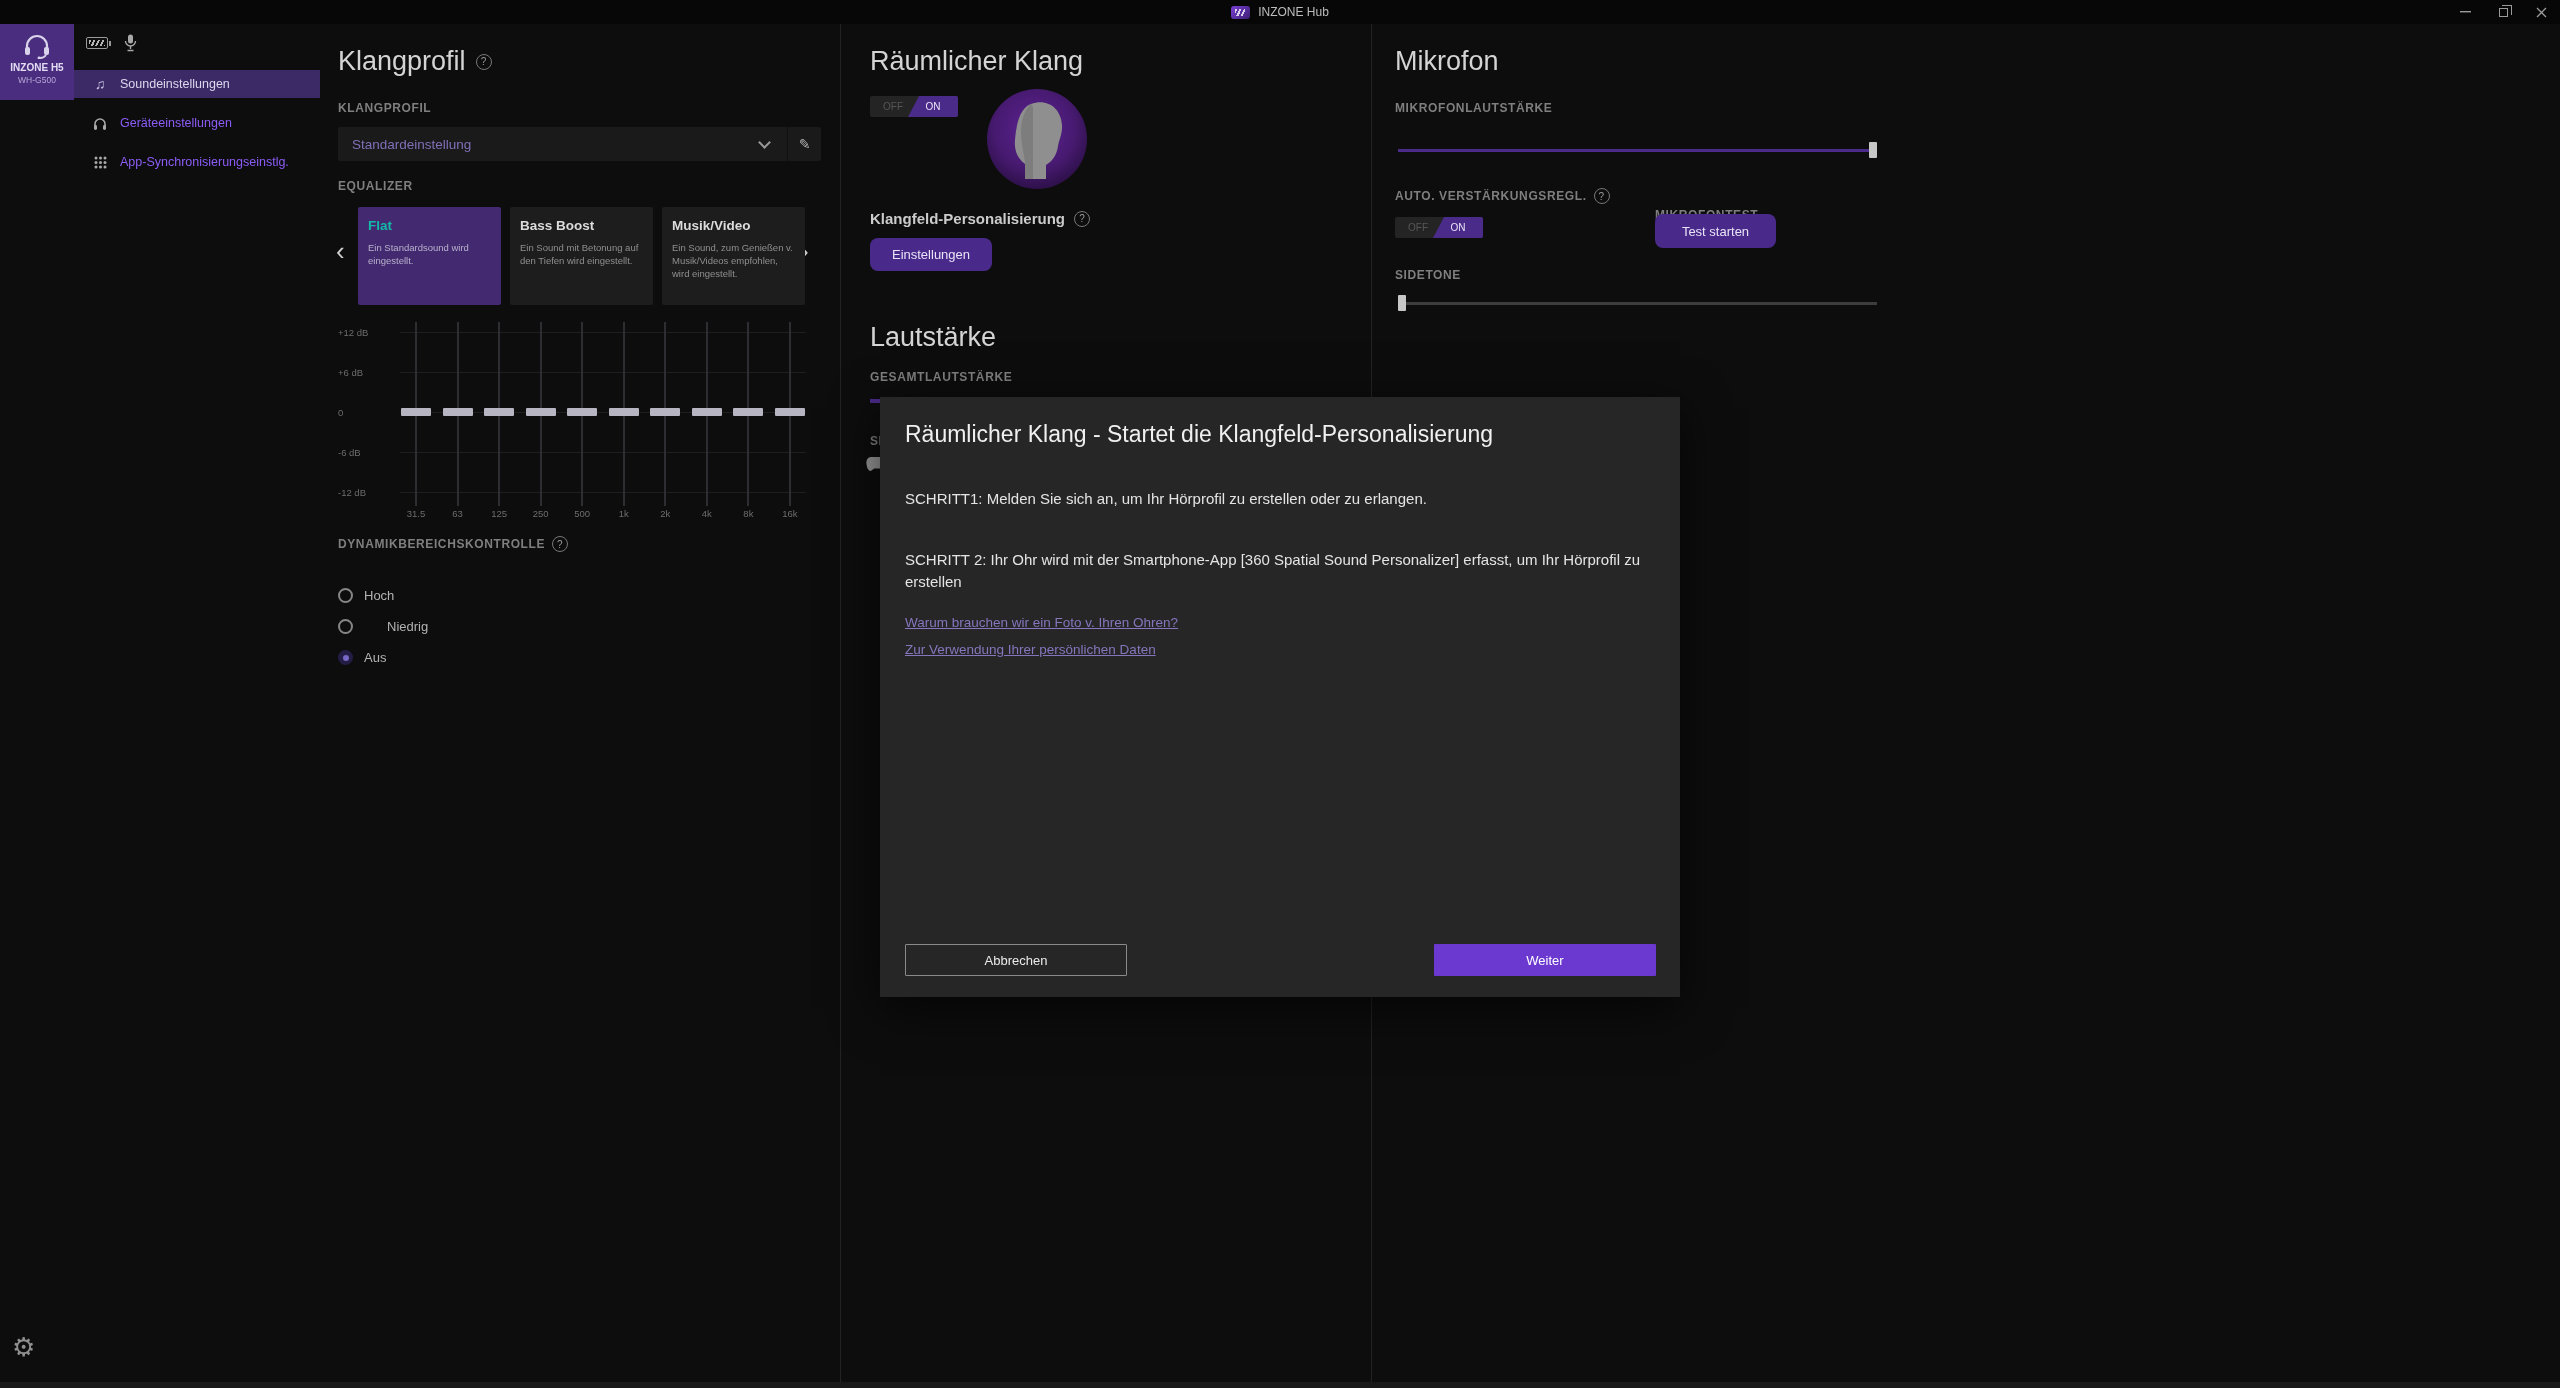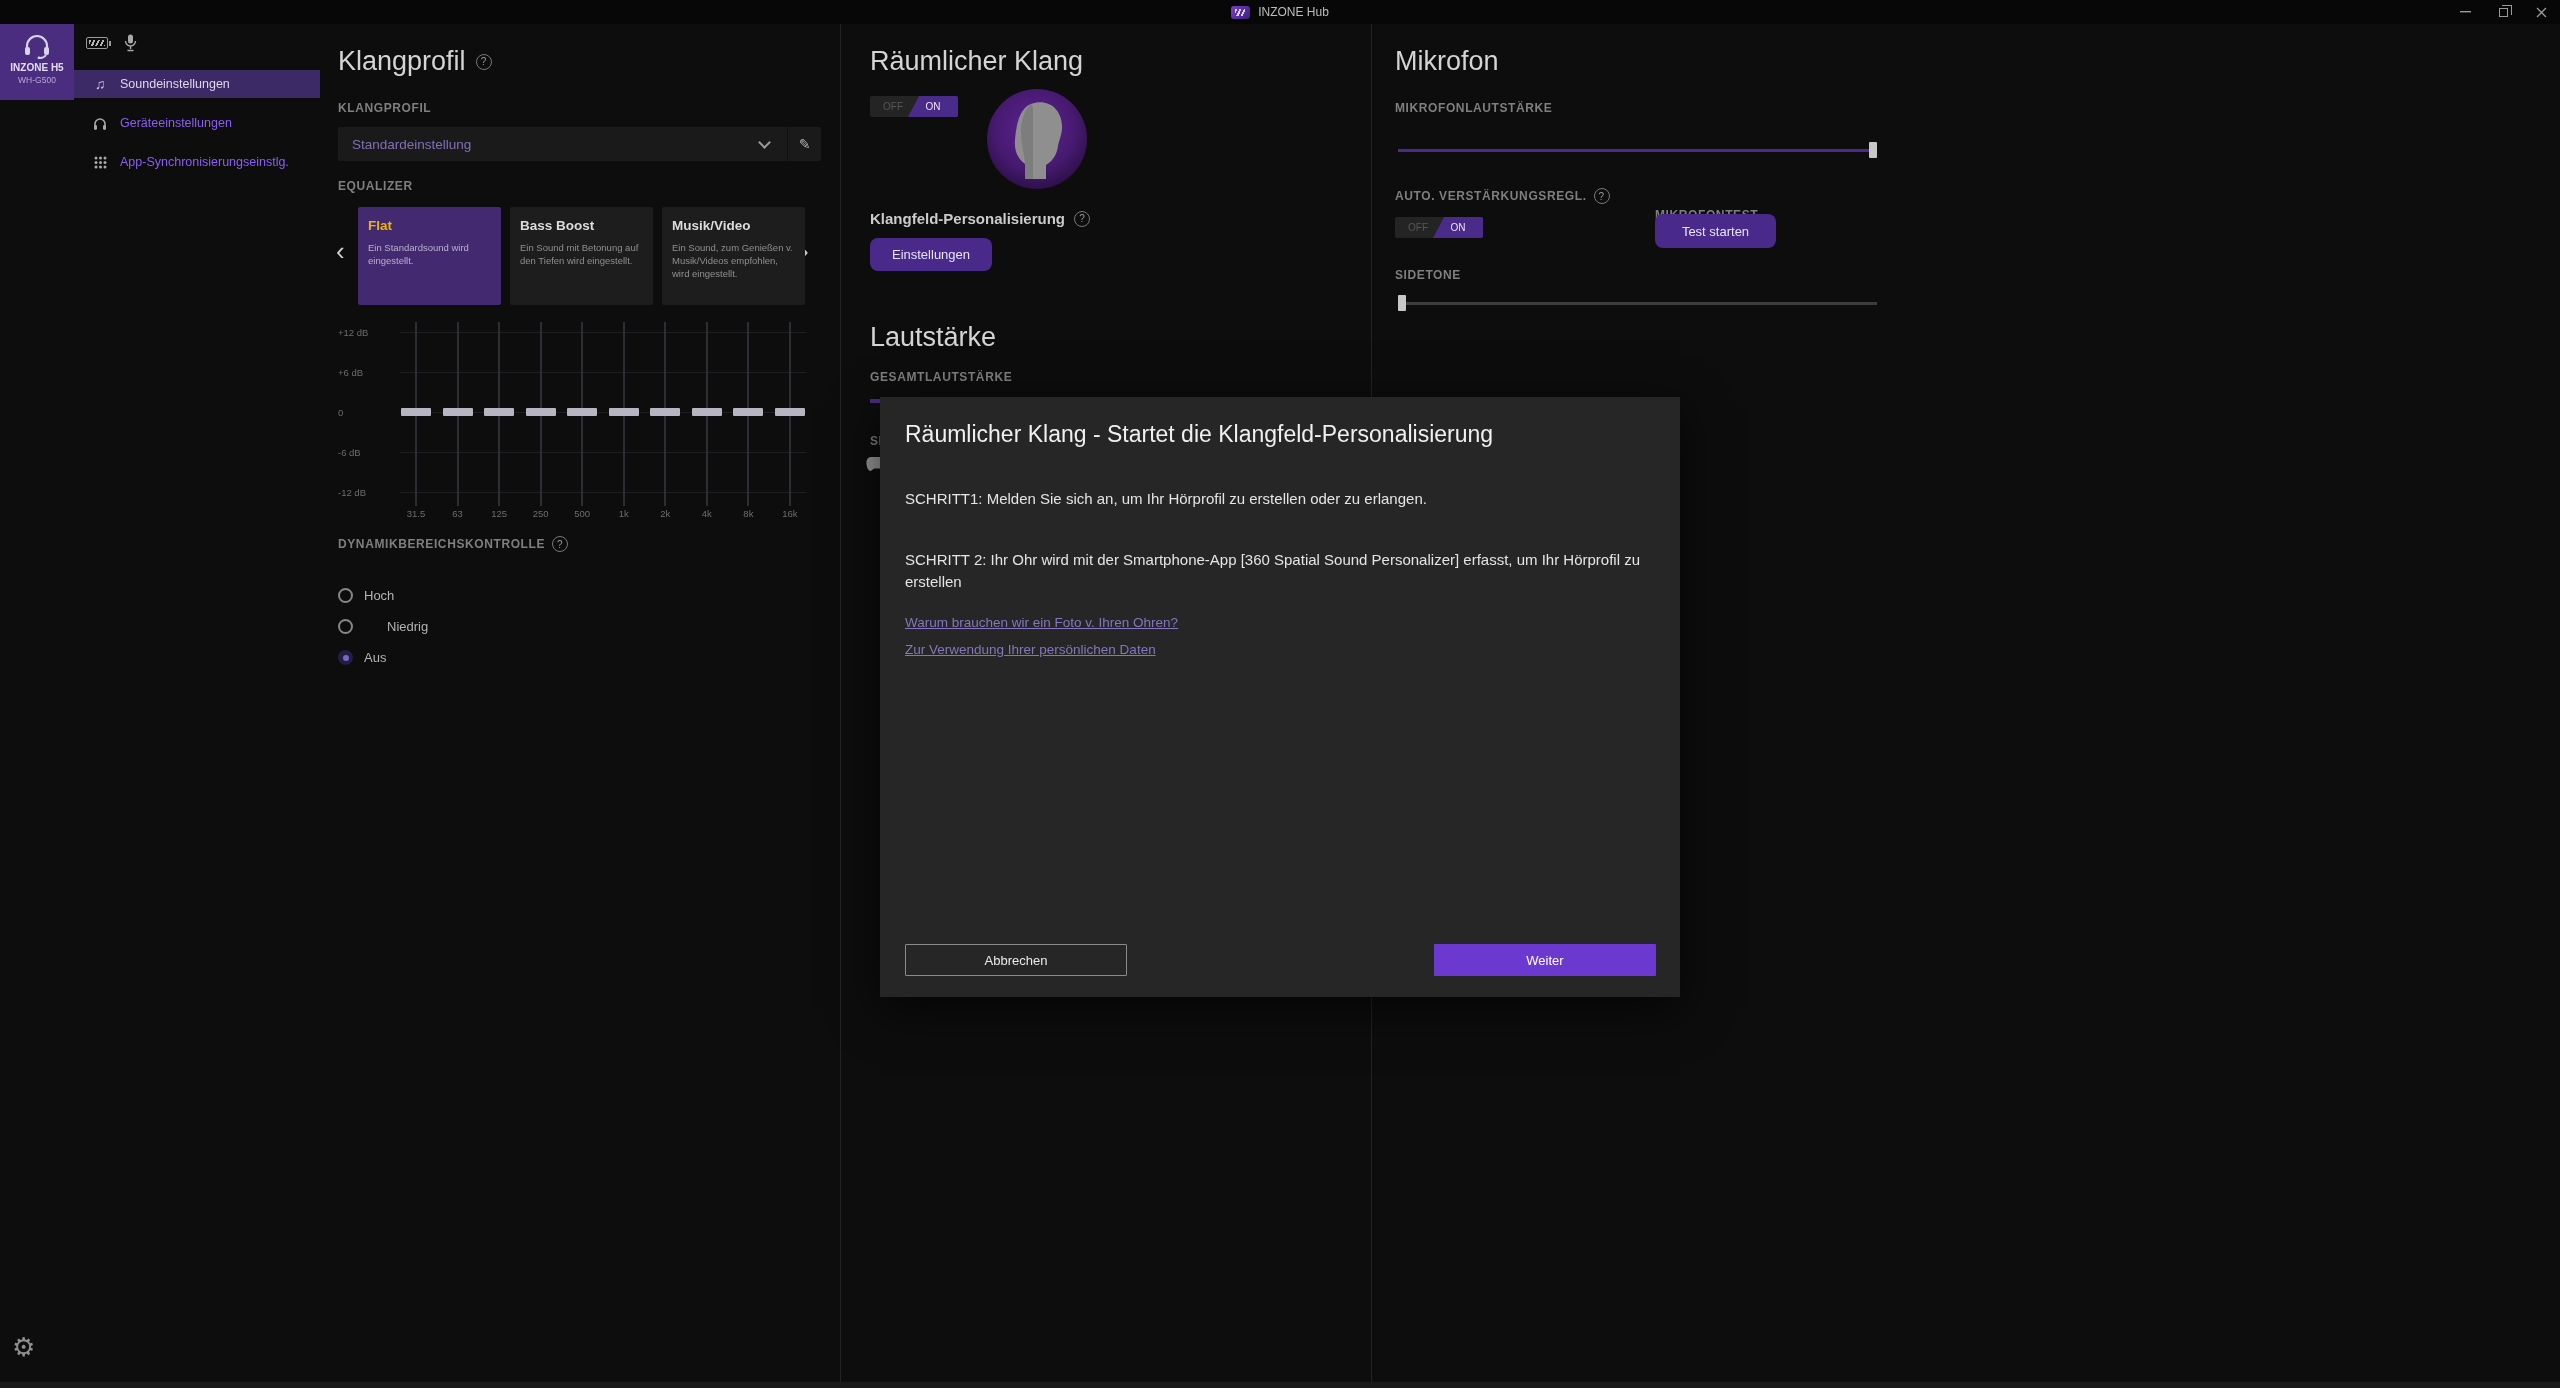--- a/index.html
+++ b/index.html
@@ -73,21 +73,21 @@
                transform:rotate(45deg); margin:-4px 18px 0 0; }
   .edit-icon { width:34px; height:34px; display:flex; align-items:center; justify-content:center;
                color:#b5b5b5; font-size:14px; border-left:1px solid #101010; cursor:pointer; }
   .eq-label { position:absolute; left:338px; top:179px; }
   .carousel-prev { position:absolute; left:336px; top:236px; font-size:26px; color:#cfcfcf; cursor:pointer; }
   .carousel-next { position:absolute; left:800px; top:236px; font-size:26px; color:#cfcfcf; cursor:pointer; }
   .cards { position:absolute; left:358px; top:207px; display:flex; gap:9px; }
   .card { width:143px; height:98px; background:#1d1d1d; border-radius:2px; padding:11px 10px; cursor:pointer; }
   .card.selected { background:#422970; }
   .card .name { font-size:13.5px; font-weight:bold; color:#dcdcdc; margin-bottom:9px; }
-  .card.selected .name { color:#eab308; }
+  .card.selected .name { color:#14b8a6; }
   .card .desc { font-size:9.5px; line-height:1.35; color:#8f8f8f; }
   .card.selected .desc { color:#b9b2cc; }
 
   
   .eq-area { position:absolute; left:338px; top:318px; width:482px; height:202px; }
   .eq-ytick { position:absolute; left:0; width:50px; text-align:left; font-size:9.5px; color:#6d6d6d; }
   .eq-plot { position:absolute; left:62px; top:0; width:406px; height:202px; display:flex;
              justify-content:space-between; }
   .eq-hline { position:absolute; left:0; right:0; height:1px; background:#1e1e21; }
   .eq-col { position:relative; width:32px; height:202px; }

